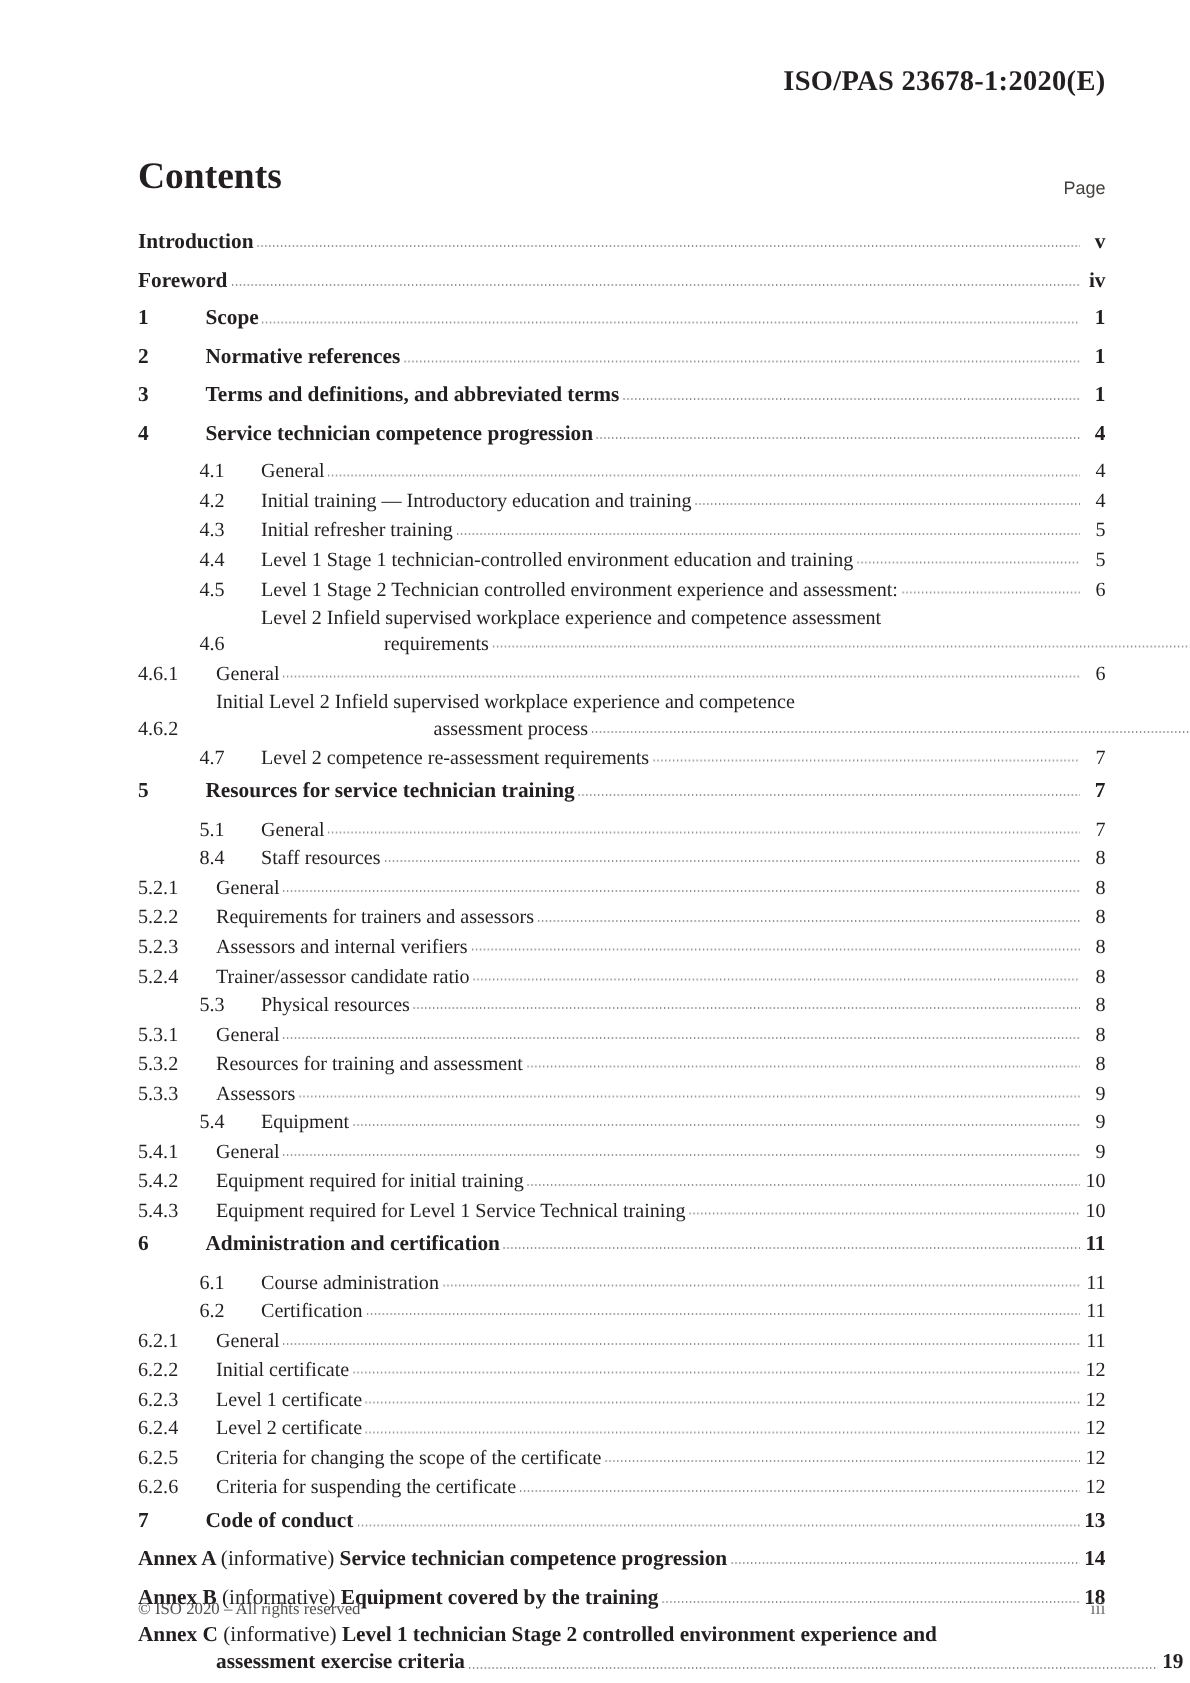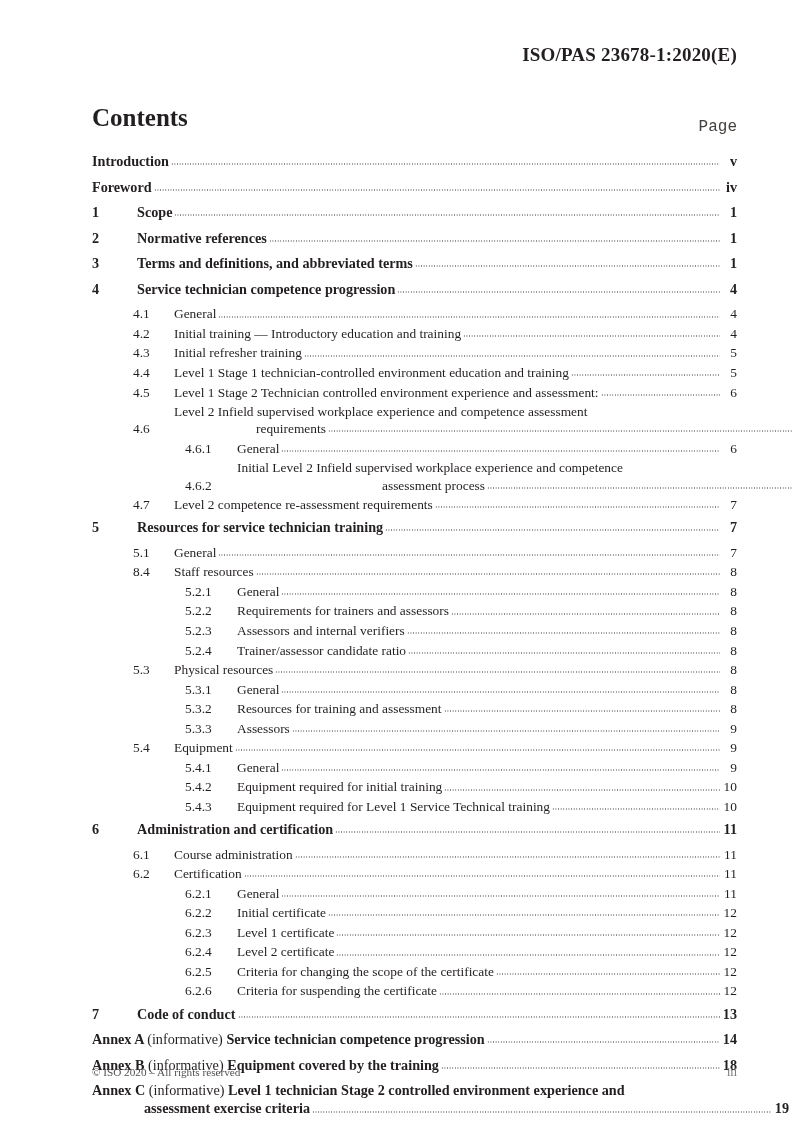--- a/index.html
+++ b/index.html
@@ -51,22 +51,22 @@
     font-family: "Liberation Serif", serif;
     font-weight: bold;
     font-size: 25px;
     line-height: 28px;
     color: #231f20;
   }
   .page-label {
     position: absolute;
     right: 0;
     top: 14px;
-    font-family: Liberation Mono, monospace;
-    font-size: 16px;
+    font-family: Liberation Sans, sans-serif;
+    font-size: 12px;
     color: #44403e;
   }
 
   
   .toc {
     position: absolute;
     left: 92px;
     top: 152px;
     width: 645px;
   }
@@ -156,21 +156,20 @@
   .lvl-2 .pg { min-width: 14px; }
 
   
   .lvl-3 {
     font-weight: normal;
     font-size: 13.4px;
     margin-bottom: 2.4px;
   }
   .lvl-3 .num {
     width: 52px;
-    margin-left: 93px;
   }
   .lvl-3 .pg { min-width: 14px; }
 
   
   .lvl-annex {
     font-weight: bold;
     font-size: 14.2px;
     margin-bottom: 7.4px;
   }
   .lvl-annex .pg { min-width: 14px; }

